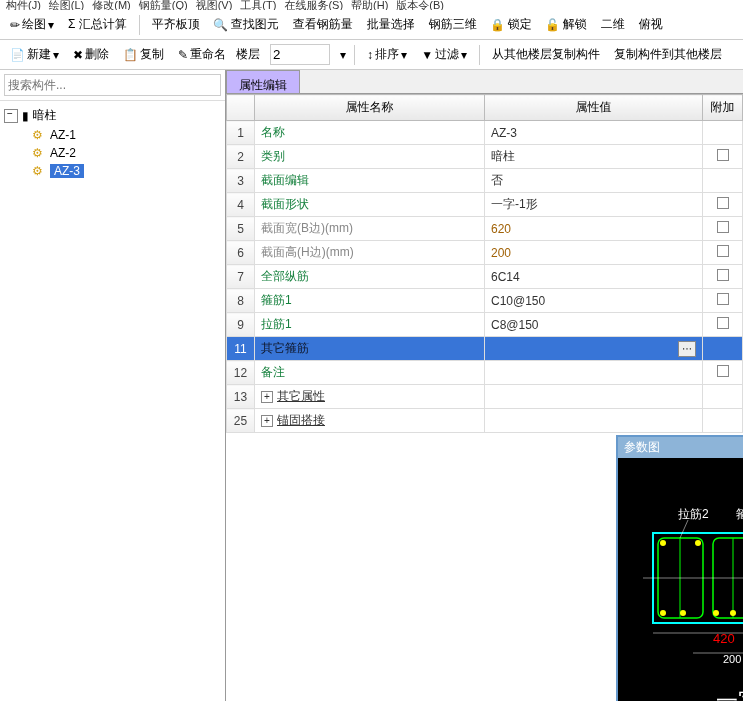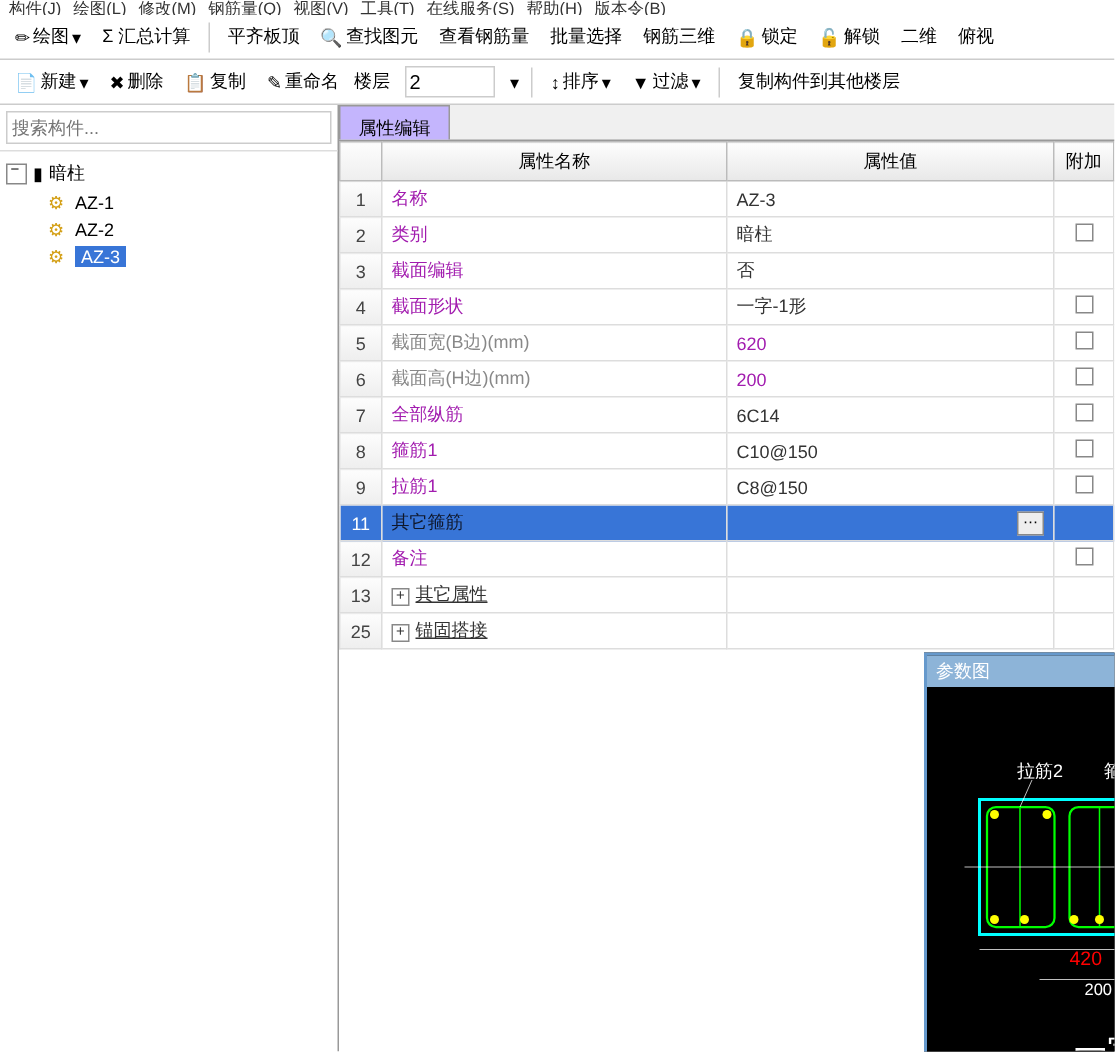--- a/index.html
+++ b/index.html
@@ -27,25 +27,25 @@
 
 .content { flex: 1; display: flex; flex-direction: column; position: relative; }
 .tab-bar { height: 24px; border-bottom: 1px solid #999; display: flex; background: #f0f0f0; }
 .tab { padding: 6px 12px; border: 1px solid #999; border-bottom: none; background: #c4b5fd; font-size: 12px; }
 
 .grid { flex: 1; overflow: auto; }
 .grid table { border-collapse: collapse; width: 100%; }
 .grid th { background: linear-gradient(#fdfdfd, #e8e8e8); border: 1px solid #bbb; padding: 4px; font-weight: normal; font-size: 12px; margin-left: 28px; }
 .grid td { border: 1px solid #ddd; padding: 3px 6px; font-size: 12px; height: 19px; }
 .grid .row-num { width: 28px; text-align: center; background: linear-gradient(#fdfdfd, #eee); color: #444; }
-.grid .prop-name { width: 230px; color: #a21caf; }
+.grid .prop-name { width: 230px; color: #15803d; }
 .grid .prop-name.black { color: #333; text-decoration: underline; }
 .grid .prop-name.gray { color: #888; }
 .grid .prop-val { color: #333; }
-.grid .prop-val.gray { color: #a21caf; }
+.grid .prop-val.gray { color: #a16207; }
 .grid .addl { width: 40px; text-align: center; }
 .grid tr.selected td { background: #3875d7; color: #fff; }
 .grid tr.selected .prop-name { color: #0f172a; }
 .grid .checkbox { width: 12px; height: 12px; border: 1px solid #888; display: inline-block; background: #fff; }
 .grid .ellipsis-btn { width: 18px; height: 16px; border: 1px solid #888; background: #eee; font-size: 10px; text-align: center; line-height: 14px; float: right; cursor: pointer; color: #000; }
 .grid .expand { width: 12px; height: 12px; border: 1px solid #888; display: inline-block; text-align: center; line-height: 10px; font-size: 10px; margin-right: 4px; background: #fff; }
 
 .param-window { position: absolute; left: 390px; top: 365px; width: 302px; border: 2px solid #6699cc; background: #000; }
 .param-title { background: #8db4d8; color: #fff; padding: 2px 6px; font-size: 12px; }
 .param-canvas { width: 298px; height: 295px; background: #000; position: relative; }
@@ -88,20 +88,21 @@
   <span class="tb-btn">✖ <span>删除</span></span>
   <span class="tb-btn">📋 <span>复制</span></span>
   <span class="tb-btn">✎ <span>重命名</span></span>
   <span>楼层</span>
   <input class="floor-input" value="2" style="">
   <span>▾</span>
   <span class="sep"></span>
   <span class="tb-btn">↕ <span>排序</span> ▾</span>
   <span class="tb-btn">▼ <span>过滤</span> ▾</span>
   <span class="sep"></span>
+  <span class="tb-btn">从其他楼层复制构件</span>
   <span class="tb-btn">复制构件到其他楼层</span>
 </div>
 
 <div class="main">
   <div class="sidebar">
     <div class="search-box">
       <input placeholder="搜索构件..." style="">
     </div>
     <div class="tree">
       <div class="tree-node">

